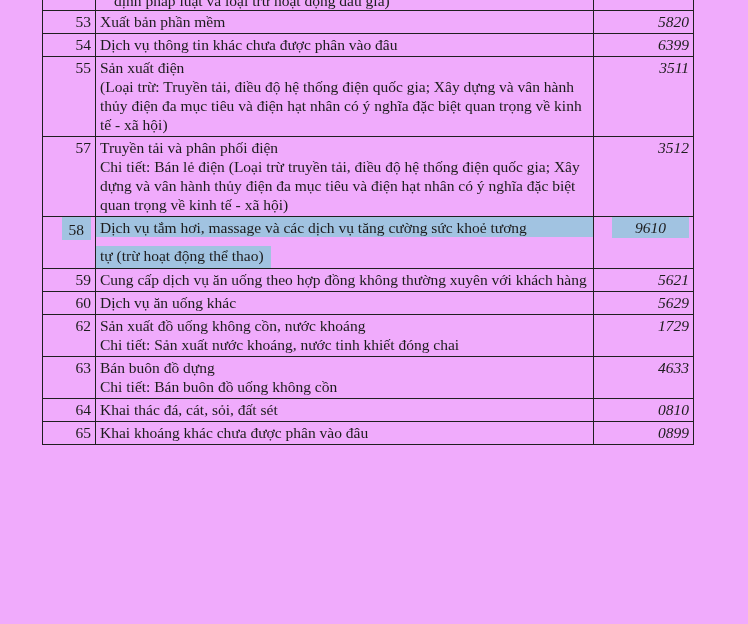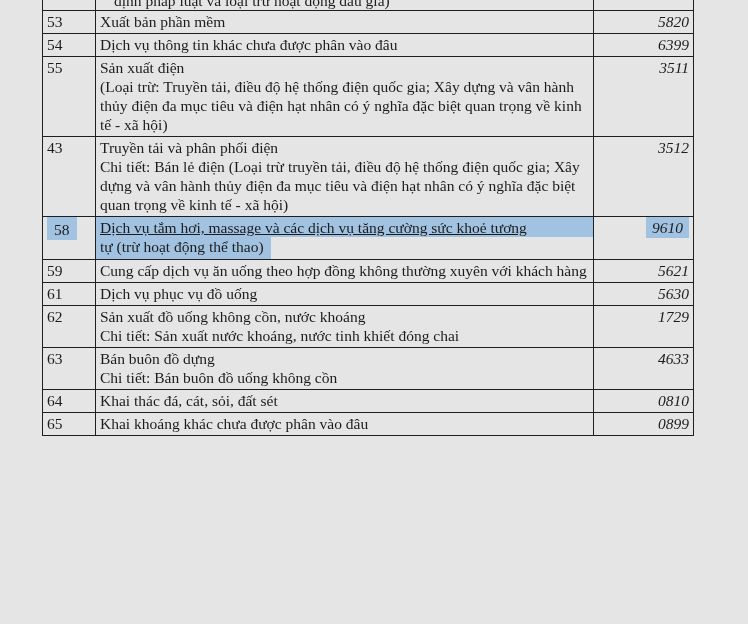--- a/index.html
+++ b/index.html
@@ -12,21 +12,21 @@
     height: 624px;
     position: relative;
     overflow: hidden;
     font-family: "Liberation Serif", "DejaVu Serif", serif;
     color: #1c1c1c;
   }
   .page {
     position: absolute;
     left: 0; top: 0;
     width: 748px; height: 624px;
-    background: #e5e5e5;
+    background: #f0abfc;
   }
   table.industry-table {
     position: absolute;
     left: 42px;
     top: 0;
     width: 651px;
     border-collapse: collapse;
     table-layout: fixed;
     font-size: 15.5px;
     line-height: 19px;
@@ -35,21 +35,21 @@
     border: 1.5px solid #1f1f1f;
     vertical-align: top;
     padding: 1px 4px 2px 4px;
     overflow: hidden;
   }
   tr.clipped-row td { border-top: none; }
   .col-no   { width: 53px;  }
   .col-name { width: 498px; }
   .col-code { width: 100px; }
   td.c-no {
-    text-align: left;
+    text-align: right;
     padding-left: 1px;
     padding-right: 1px;
   }
   td.c-code {
     text-align: right;
     font-style: italic;
   }
   td.c-name div { margin: 0; }
   
   tr.clipped-row td { padding: 0 4px; }
@@ -66,32 +66,31 @@
   }
   
   .hl { background: #a1c3e1; }
   .hl-no {
     display: inline-block;
     padding: 3px 7px 1px 7px;
     margin-top: -1px;
   }
   .hl-line1 {
     display: block;
-    margin: -1px -4px 0 -4px;
+    margin: -1px -4px 9px -4px;
     padding: 1px 4px 0 4px;
-    text-decoration: underline;
   }
   .hl-line2 {
     display: inline-block;
     margin: 0 8px -2px -4px;
     padding: 0 7px 3px 4px;
   }
   .hl-code {
     display: inline-block;
-    padding: 1px 6px;
+    padding: 1px 23px;
     margin-top: -1px;
   }
 </style>
 </head>
 <body>
 
 <div class="page">
   <table class="industry-table">
     <colgroup>
       <col class="col-no">
@@ -134,21 +133,21 @@
         <td class="c-no">55</td>
         <td class="c-name">
           <div>Sản xuất điện</div>
           <div>(Loại trừ: Truyền tải, điều độ hệ thống điện quốc gia; Xây dựng và vân hành thủy điện đa mục tiêu và điện hạt nhân có ý nghĩa đặc biệt quan trọng về kinh tế - xã hội)</div>
         </td>
         <td class="c-code">3511</td>
       </tr>
 
 
       <tr>
-        <td class="c-no">43</td>
+        <td class="c-no">57</td>
         <td class="c-name">
           <div>Truyền tải và phân phối điện</div>
           <div>Chi tiết: Bán lẻ điện (Loại trừ truyền tải, điều độ hệ thống điện quốc gia; Xây dựng và vân hành thủy điện đa mục tiêu và điện hạt nhân có ý nghĩa đặc biệt quan trọng về kinh tế - xã hội)</div>
         </td>
         <td class="c-code">3512</td>
       </tr>
 
       <tr>
         <td class="c-no">
           <span class="hl hl-no">58</span>
@@ -165,28 +164,28 @@
       </tr>
 
       <tr>
         <td class="c-no">59</td>
         <td class="c-name">
           <div>Cung cấp dịch vụ ăn uống theo hợp đồng không thường xuyên với khách hàng</div>
         </td>
         <td class="c-code">5621</td>
       </tr>
 
-
-      <tr>
-        <td class="c-no">61</td>
-        <td class="c-name">
-          <div>Dịch vụ phục vụ đồ uống</div>
-        </td>
-        <td class="c-code">5630</td>
-      </tr>
+      <tr>
+        <td class="c-no">60</td>
+        <td class="c-name">
+          <div>Dịch vụ ăn uống khác</div>
+        </td>
+        <td class="c-code">5629</td>
+      </tr>
+
 
       <tr>
         <td class="c-no">62</td>
         <td class="c-name">
           <div>Sản xuất đồ uống không cồn, nước khoáng</div>
           <div>Chi tiết: Sản xuất nước khoáng, nước tinh khiết đóng chai</div>
         </td>
         <td class="c-code">1729</td>
       </tr>
 

